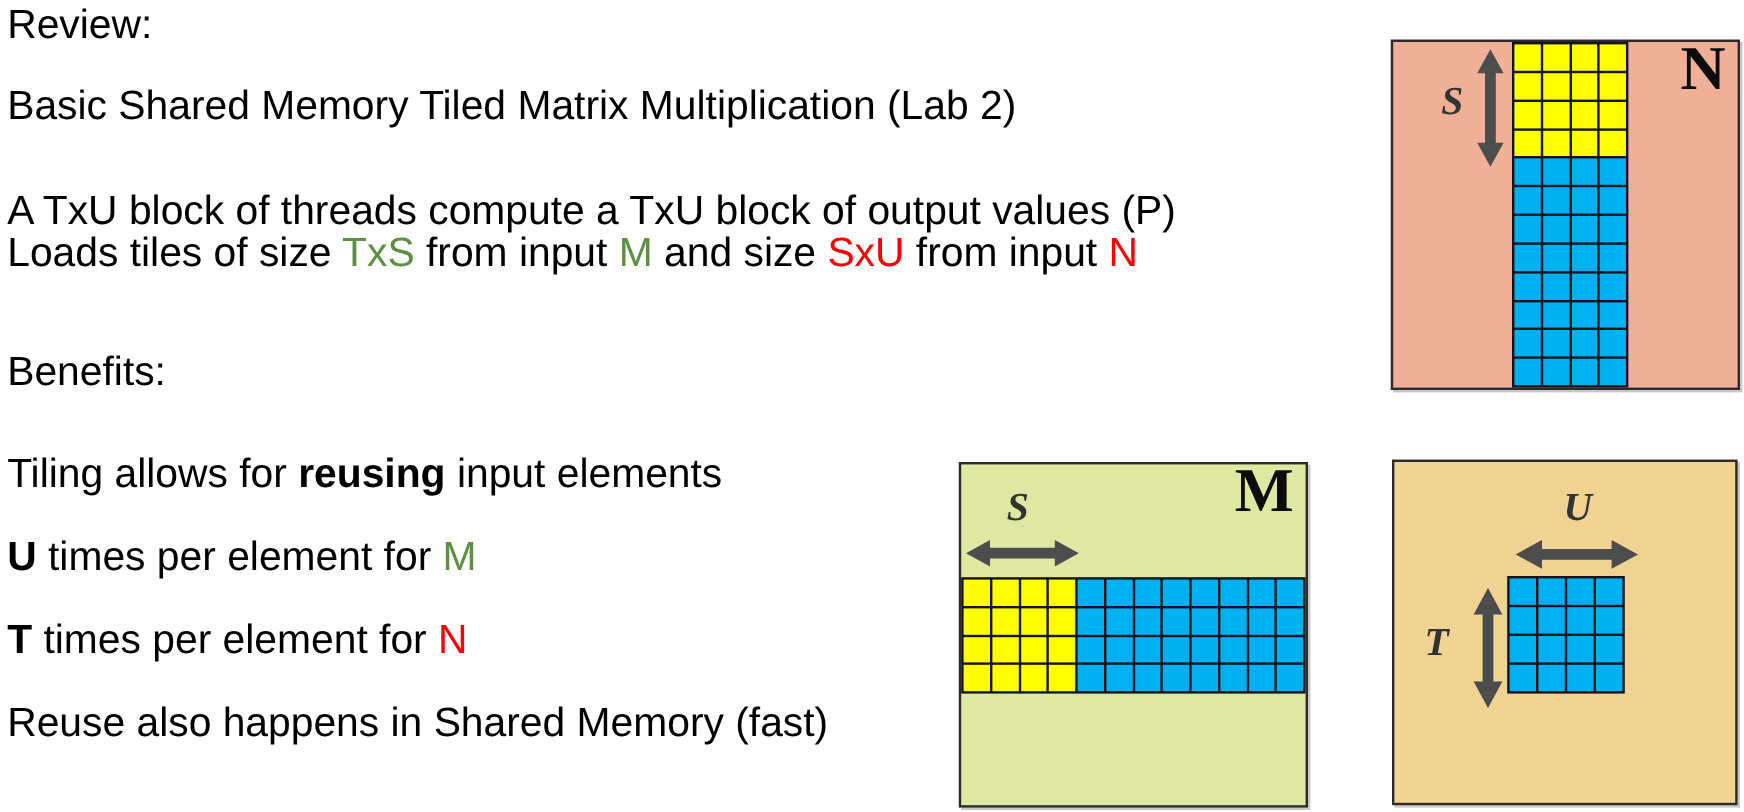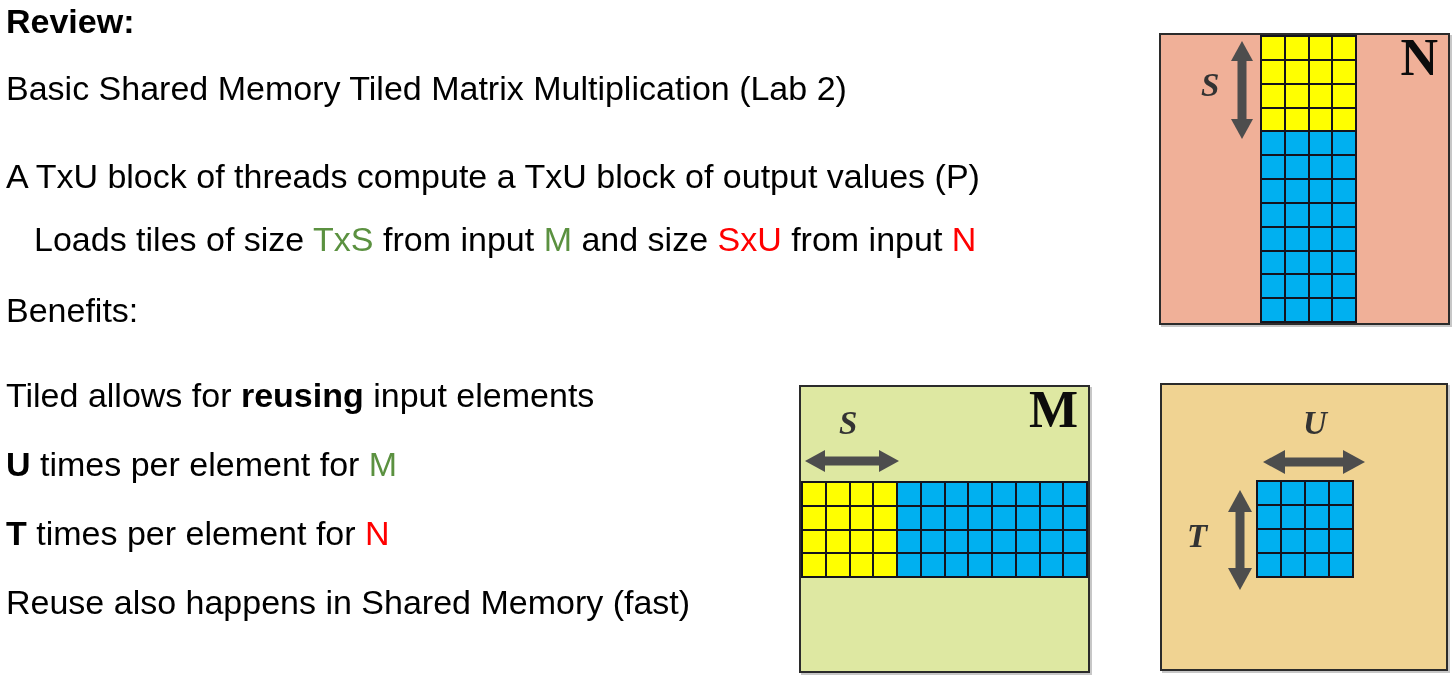--- a/index.html
+++ b/index.html
@@ -68,26 +68,26 @@
   #p-u-label{left:141px;top:22px;}
   #p-t-arrow{left:60px;top:105px;width:36px;height:100px;}
   #p-t-label{left:25px;top:135px;}
 </style>
 </head>
 <body>
 
 <div class="slide">
 
   <div id="text-column">
-      <div class="tline" style="top: 1px; font-weight: bold;"><span class="part-plain">Review:</span></div>
+      <div class="tline" style="top: 1px;"><span class="part-plain">Review:</span></div>
       <div class="tline" style="top: 68px;"><span class="part-plain">Basic Shared Memory Tiled Matrix Multiplication (Lab 2)</span></div>
       <div class="tline" style="top: 136px; margin-top: 20px;"><span class="part-plain">A TxU block of threads compute a TxU block of output values (P)</span></div>
-      <div class="tline" style="top: 219px; margin-left: 28px;"><span class="part-plain">Loads tiles of size </span><span class="part-green">TxS</span><span class="part-plain"> from input </span><span class="part-green">M</span><span class="part-plain"> and size </span><span class="part-red">SxU</span><span class="part-plain"> from input </span><span class="part-red">N</span></div>
+      <div class="tline" style="top: 191px;"><span class="part-plain">Loads tiles of size </span><span class="part-green">TxS</span><span class="part-plain"> from input </span><span class="part-green">M</span><span class="part-plain"> and size </span><span class="part-red">SxU</span><span class="part-plain"> from input </span><span class="part-red">N</span></div>
       <div class="tline" style="top: 290px;"><span class="part-plain">Benefits:</span></div>
-      <div class="tline" style="top: 375px;"><span class="part-plain">Tiled allows for </span><span class="part-bold">reusing</span><span class="part-plain"> input elements</span></div>
+      <div class="tline" style="top: 375px;"><span class="part-plain">Tiling allows for </span><span class="part-bold">reusing</span><span class="part-plain"> input elements</span></div>
       <div class="tline" style="top: 444px;"><span class="part-bold">U</span><span class="part-plain"> times per element for </span><span class="part-green">M</span></div>
       <div class="tline" style="top: 513px;"><span class="part-bold">T</span><span class="part-plain"> times per element for </span><span class="part-red">N</span></div>
       <div class="tline" style="top: 582px;"><span class="part-plain">Reuse also happens in Shared Memory (fast)</span></div>
     </div>
 
   <div class="panel" id="panel-n">
     <div class="tile-grid" id="n-strip" style="grid-template-columns: repeat(4, 1fr); grid-template-rows: repeat(12, 1fr);">
         <div class="cell cell-yellow"></div>
         <div class="cell cell-yellow"></div>
         <div class="cell cell-yellow"></div>

